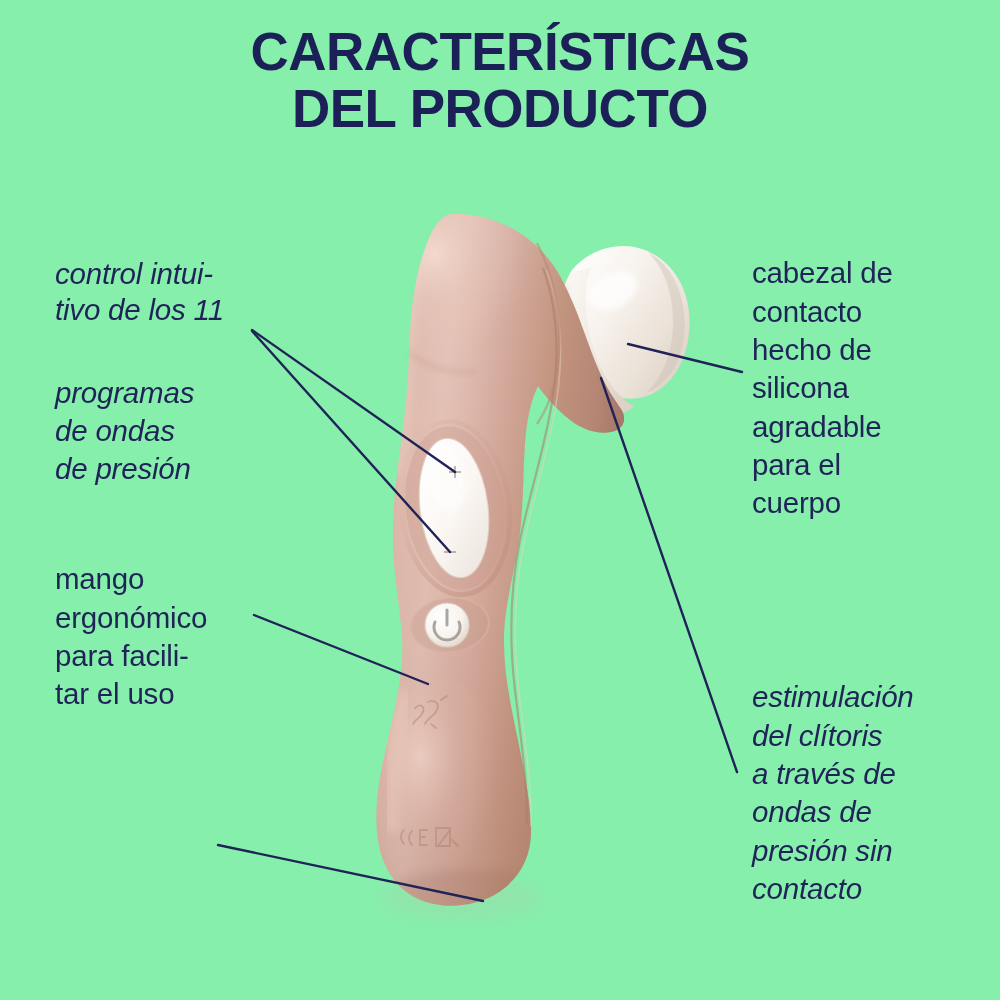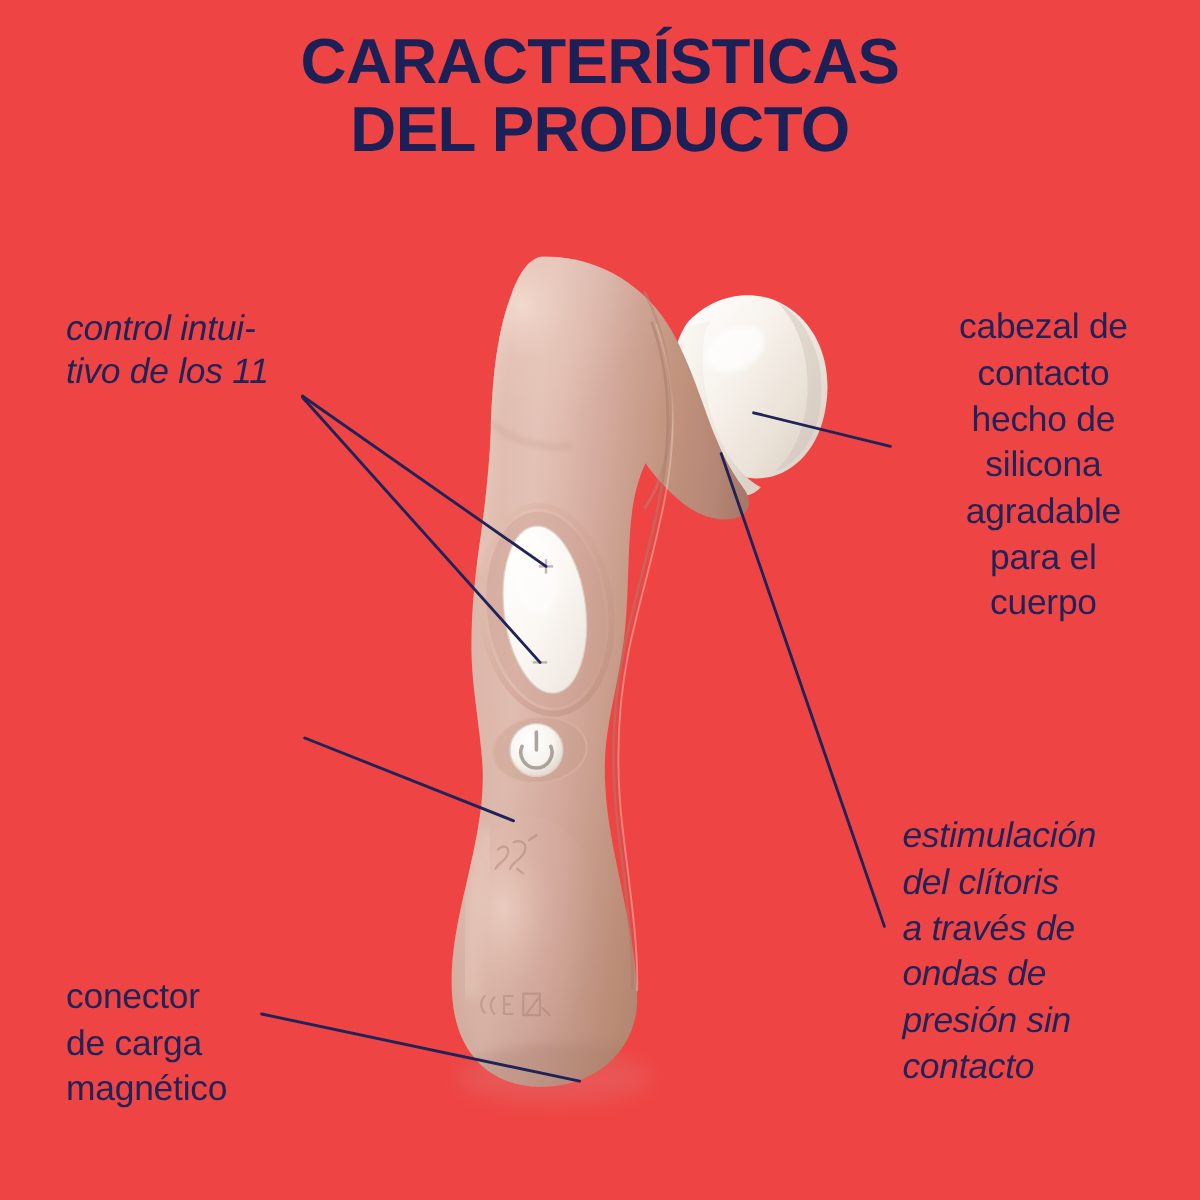--- a/index.html
+++ b/index.html
@@ -3,21 +3,21 @@
 <meta charset="utf-8">
 <style>
   html,body{margin:0;padding:0;}
   body{
     width:1000px;height:1000px;
     background:#ffffff;
     font-family:"Liberation Sans", sans-serif;
     overflow:hidden;
     position:relative;
   }
-  #stage{position:relative;width:1000px;height:1000px;background:#ef4444;}
+  #stage{position:relative;width:1000px;height:1000px;background:#86efac;}
 
   .title{
     position:absolute;
     left:0;right:0;top:24px;
     text-align:center;
     color:#1b2057;
     font-weight:bold;
     font-size:53px;
     line-height:1.07;
     letter-spacing:-0.5px;
@@ -35,21 +35,21 @@
     white-space:pre-line;
     font-family:"Liberation Sans", sans-serif;
   }
   .label .ln{display:block;}
 
   #lbl-control{left:55px;top:218px;width:250px;font-style:italic;}
   #lbl-control .g1{line-height:1.22;}
   #lbl-control .g2{margin-top:7px;}
   #lbl-mango{left:55px;top:522px;width:250px;}
   #lbl-conector{left:55px;top:774px;width:250px;}
-  #lbl-cabezal{left:752px;top:216px;width:235px;text-align:center;}
+  #lbl-cabezal{left:752px;top:216px;width:235px;}
   #lbl-estim{left:752px;top:640px;width:240px;font-style:italic;}
 
   svg.overlay{position:absolute;left:0;top:0;width:1000px;height:1000px;pointer-events:none;}
 
   
   #product{position:absolute;left:0;top:0;width:1000px;height:1000px;}
 </style>
 </head>
 <body>
 
@@ -290,28 +290,32 @@
       <line x1="254" y1="615" x2="428" y2="684"></line>
       <line x1="218" y1="845" x2="483" y2="901"></line>
       <line x1="628" y1="344" x2="742" y2="372"></line>
       <line x1="601" y1="378" x2="737" y2="772"></line>
     </g>
   </svg>
 
   <div class="label" id="lbl-control">
     <span class="ln g1">control intui-
 tivo de los 11</span>
-  </div>
-
-
-  <div class="label" id="lbl-conector">
-    <span class="ln">conector
-de carga
-magnético</span>
-  </div>
+    <span class="ln g2">programas
+de ondas
+de presión</span>
+  </div>
+
+  <div class="label" id="lbl-mango">
+    <span class="ln">mango
+ergonómico
+para facili-
+tar el uso</span>
+  </div>
+
 
   <div class="label" id="lbl-cabezal">
     <span class="ln">cabezal de
 contacto
 hecho de
 silicona
 agradable
 para el
 cuerpo</span>
   </div>

